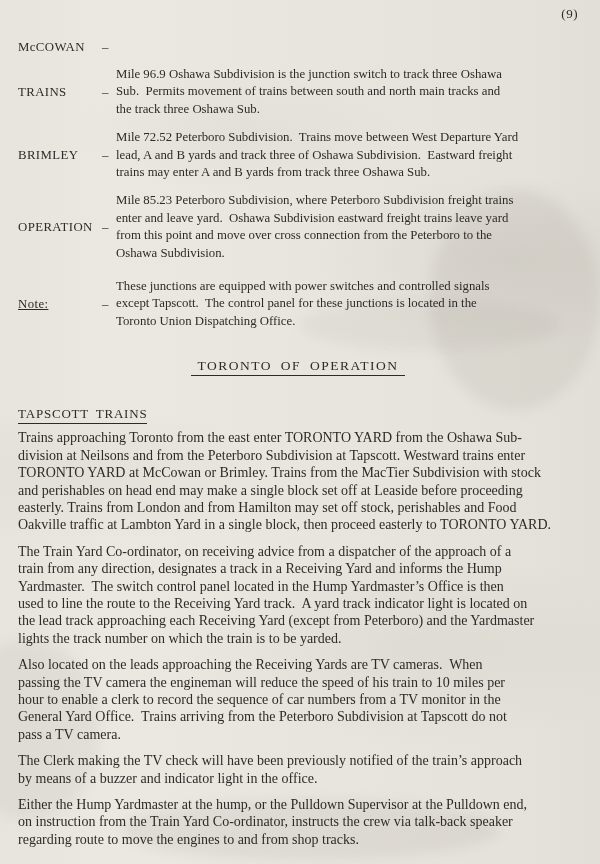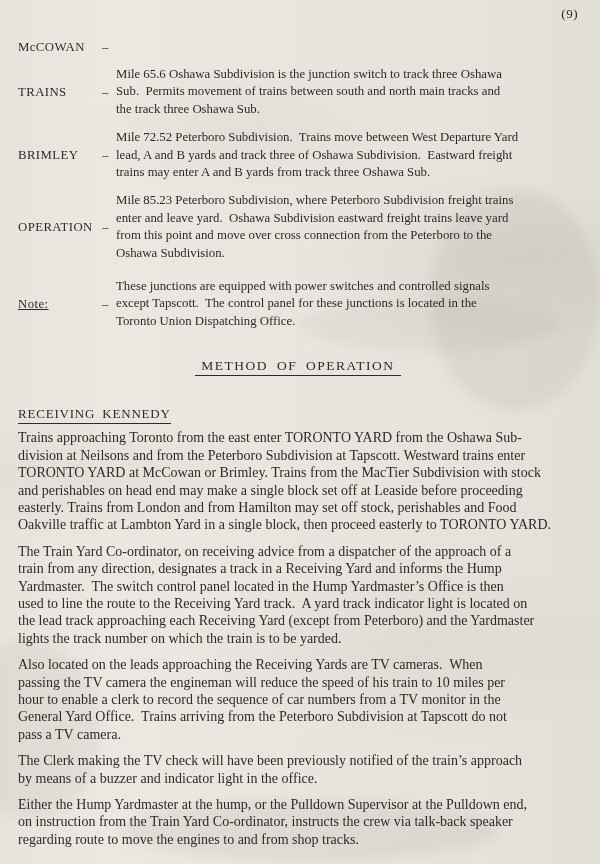--- a/index.html
+++ b/index.html
@@ -120,21 +120,21 @@
     <div class="junction-list">
 
       <div class="junction-row">
         <div class="junction-term">McCOWAN</div>
         <div class="junction-dash">–</div>
       </div>
 
       <div class="junction-row">
         <div class="junction-term">TRAINS</div>
         <div class="junction-dash">–</div>
-        <div class="junction-text">Mile 65.6 Oshawa Subdivision is the junction switch to track three Oshawa
+        <div class="junction-text">Mile 96.9 Oshawa Subdivision is the junction switch to track three Oshawa
 Sub.  Permits movement of trains between south and north main tracks and
 the track three Oshawa Sub.</div>
       </div>
 
       <div class="junction-row">
         <div class="junction-term">BRIMLEY</div>
         <div class="junction-dash">–</div>
         <div class="junction-text">Mile 72.52 Peterboro Subdivision.  Trains move between West Departure Yard
 lead, A and B yards and track three of Oshawa Subdivision.  Eastward freight
 trains may enter A and B yards from track three Oshawa Sub.</div>
@@ -152,23 +152,23 @@
       <div class="junction-row note-row">
         <div class="junction-term underlined">Note:</div>
         <div class="junction-dash">–</div>
         <div class="junction-text">These junctions are equipped with power switches and controlled signals
 except Tapscott.  The control panel for these junctions is located in the
 Toronto Union Dispatching Office.</div>
       </div>
 
     </div>
 
-    <h1 class="section-heading"><span>METHOD OF OPERATION</span></h1>
+    <h1 class="section-heading"><span>TORONTO OF OPERATION</span></h1>
 
-    <h2 class="subsection-heading"><span>RECEIVING KENNEDY</span></h2>
+    <h2 class="subsection-heading"><span>TAPSCOTT TRAINS</span></h2>
 
     <p class="body-paragraph">Trains approaching Toronto from the east enter TORONTO YARD from the Oshawa Sub-
 division at Neilsons and from the Peterboro Subdivision at Tapscott. Westward trains enter
 TORONTO YARD at McCowan or Brimley. Trains from the MacTier Subdivision with stock
 and perishables on head end may make a single block set off at Leaside before proceeding
 easterly. Trains from London and from Hamilton may set off stock, perishables and Food
 Oakville traffic at Lambton Yard in a single block, then proceed easterly to TORONTO YARD.</p>
     <p class="body-paragraph">The Train Yard Co-ordinator, on receiving advice from a dispatcher of the approach of a
 train from any direction, designates a track in a Receiving Yard and informs the Hump
 Yardmaster.  The switch control panel located in the Hump Yardmaster’s Office is then

